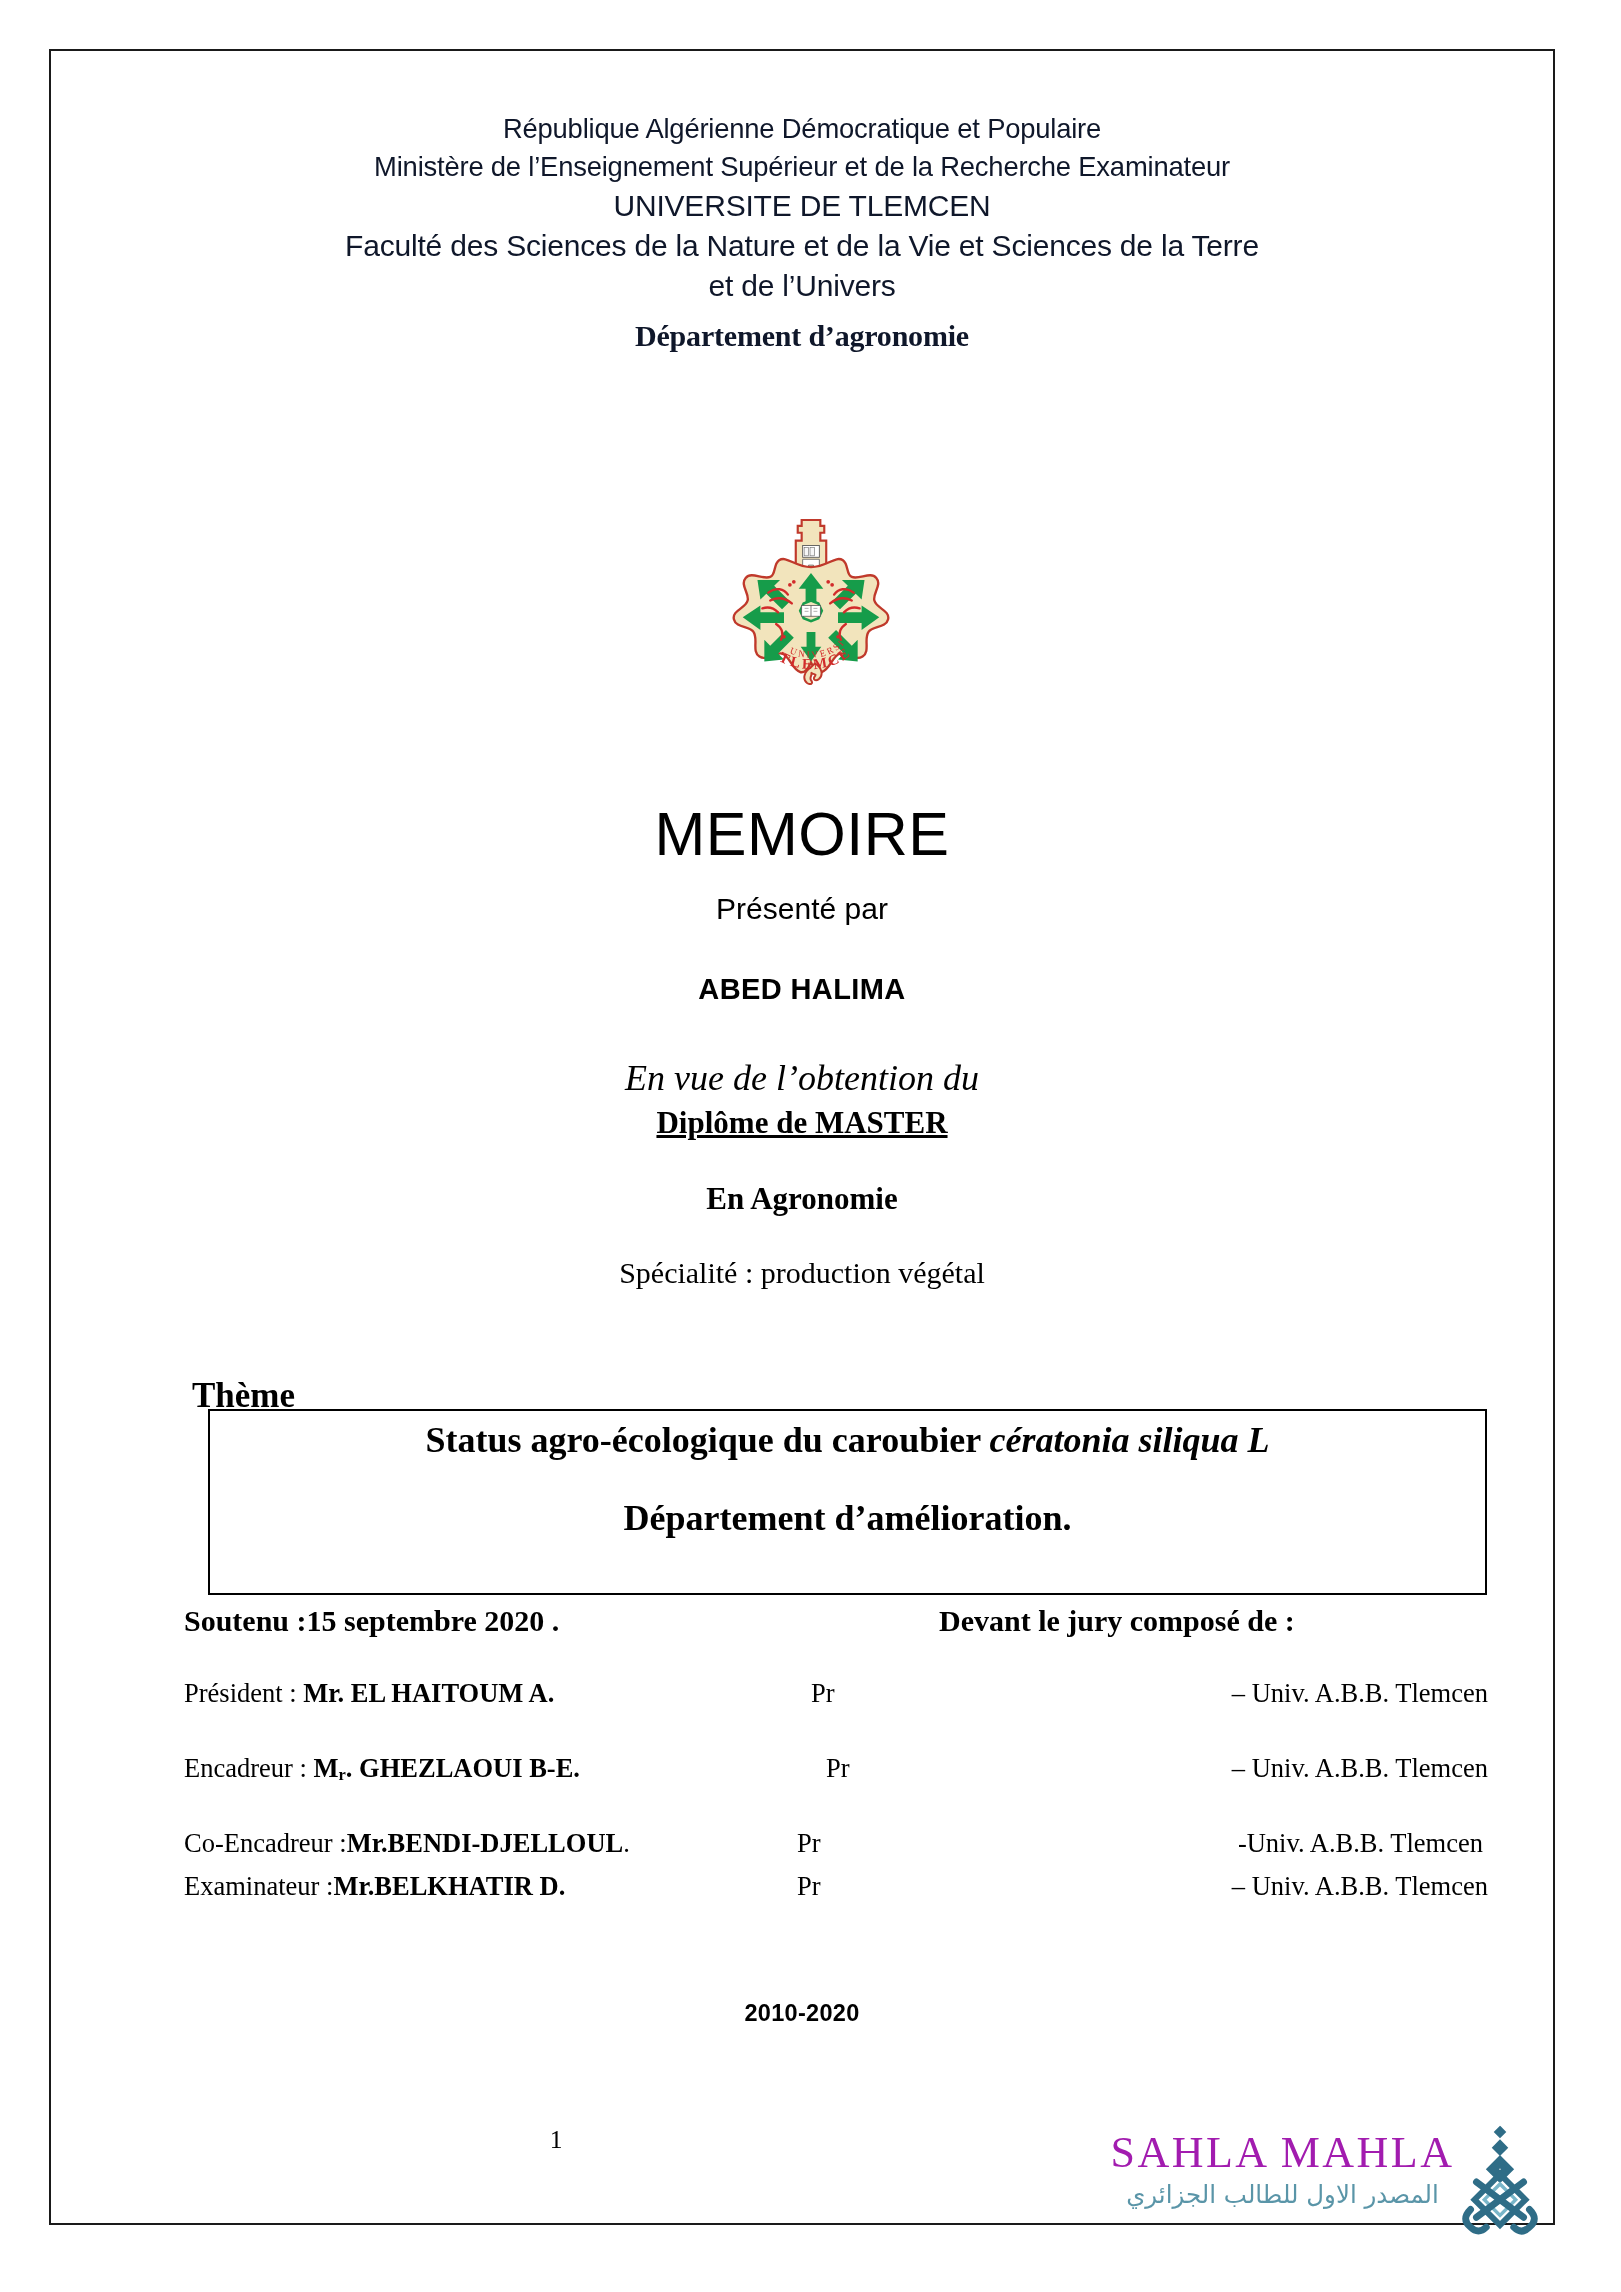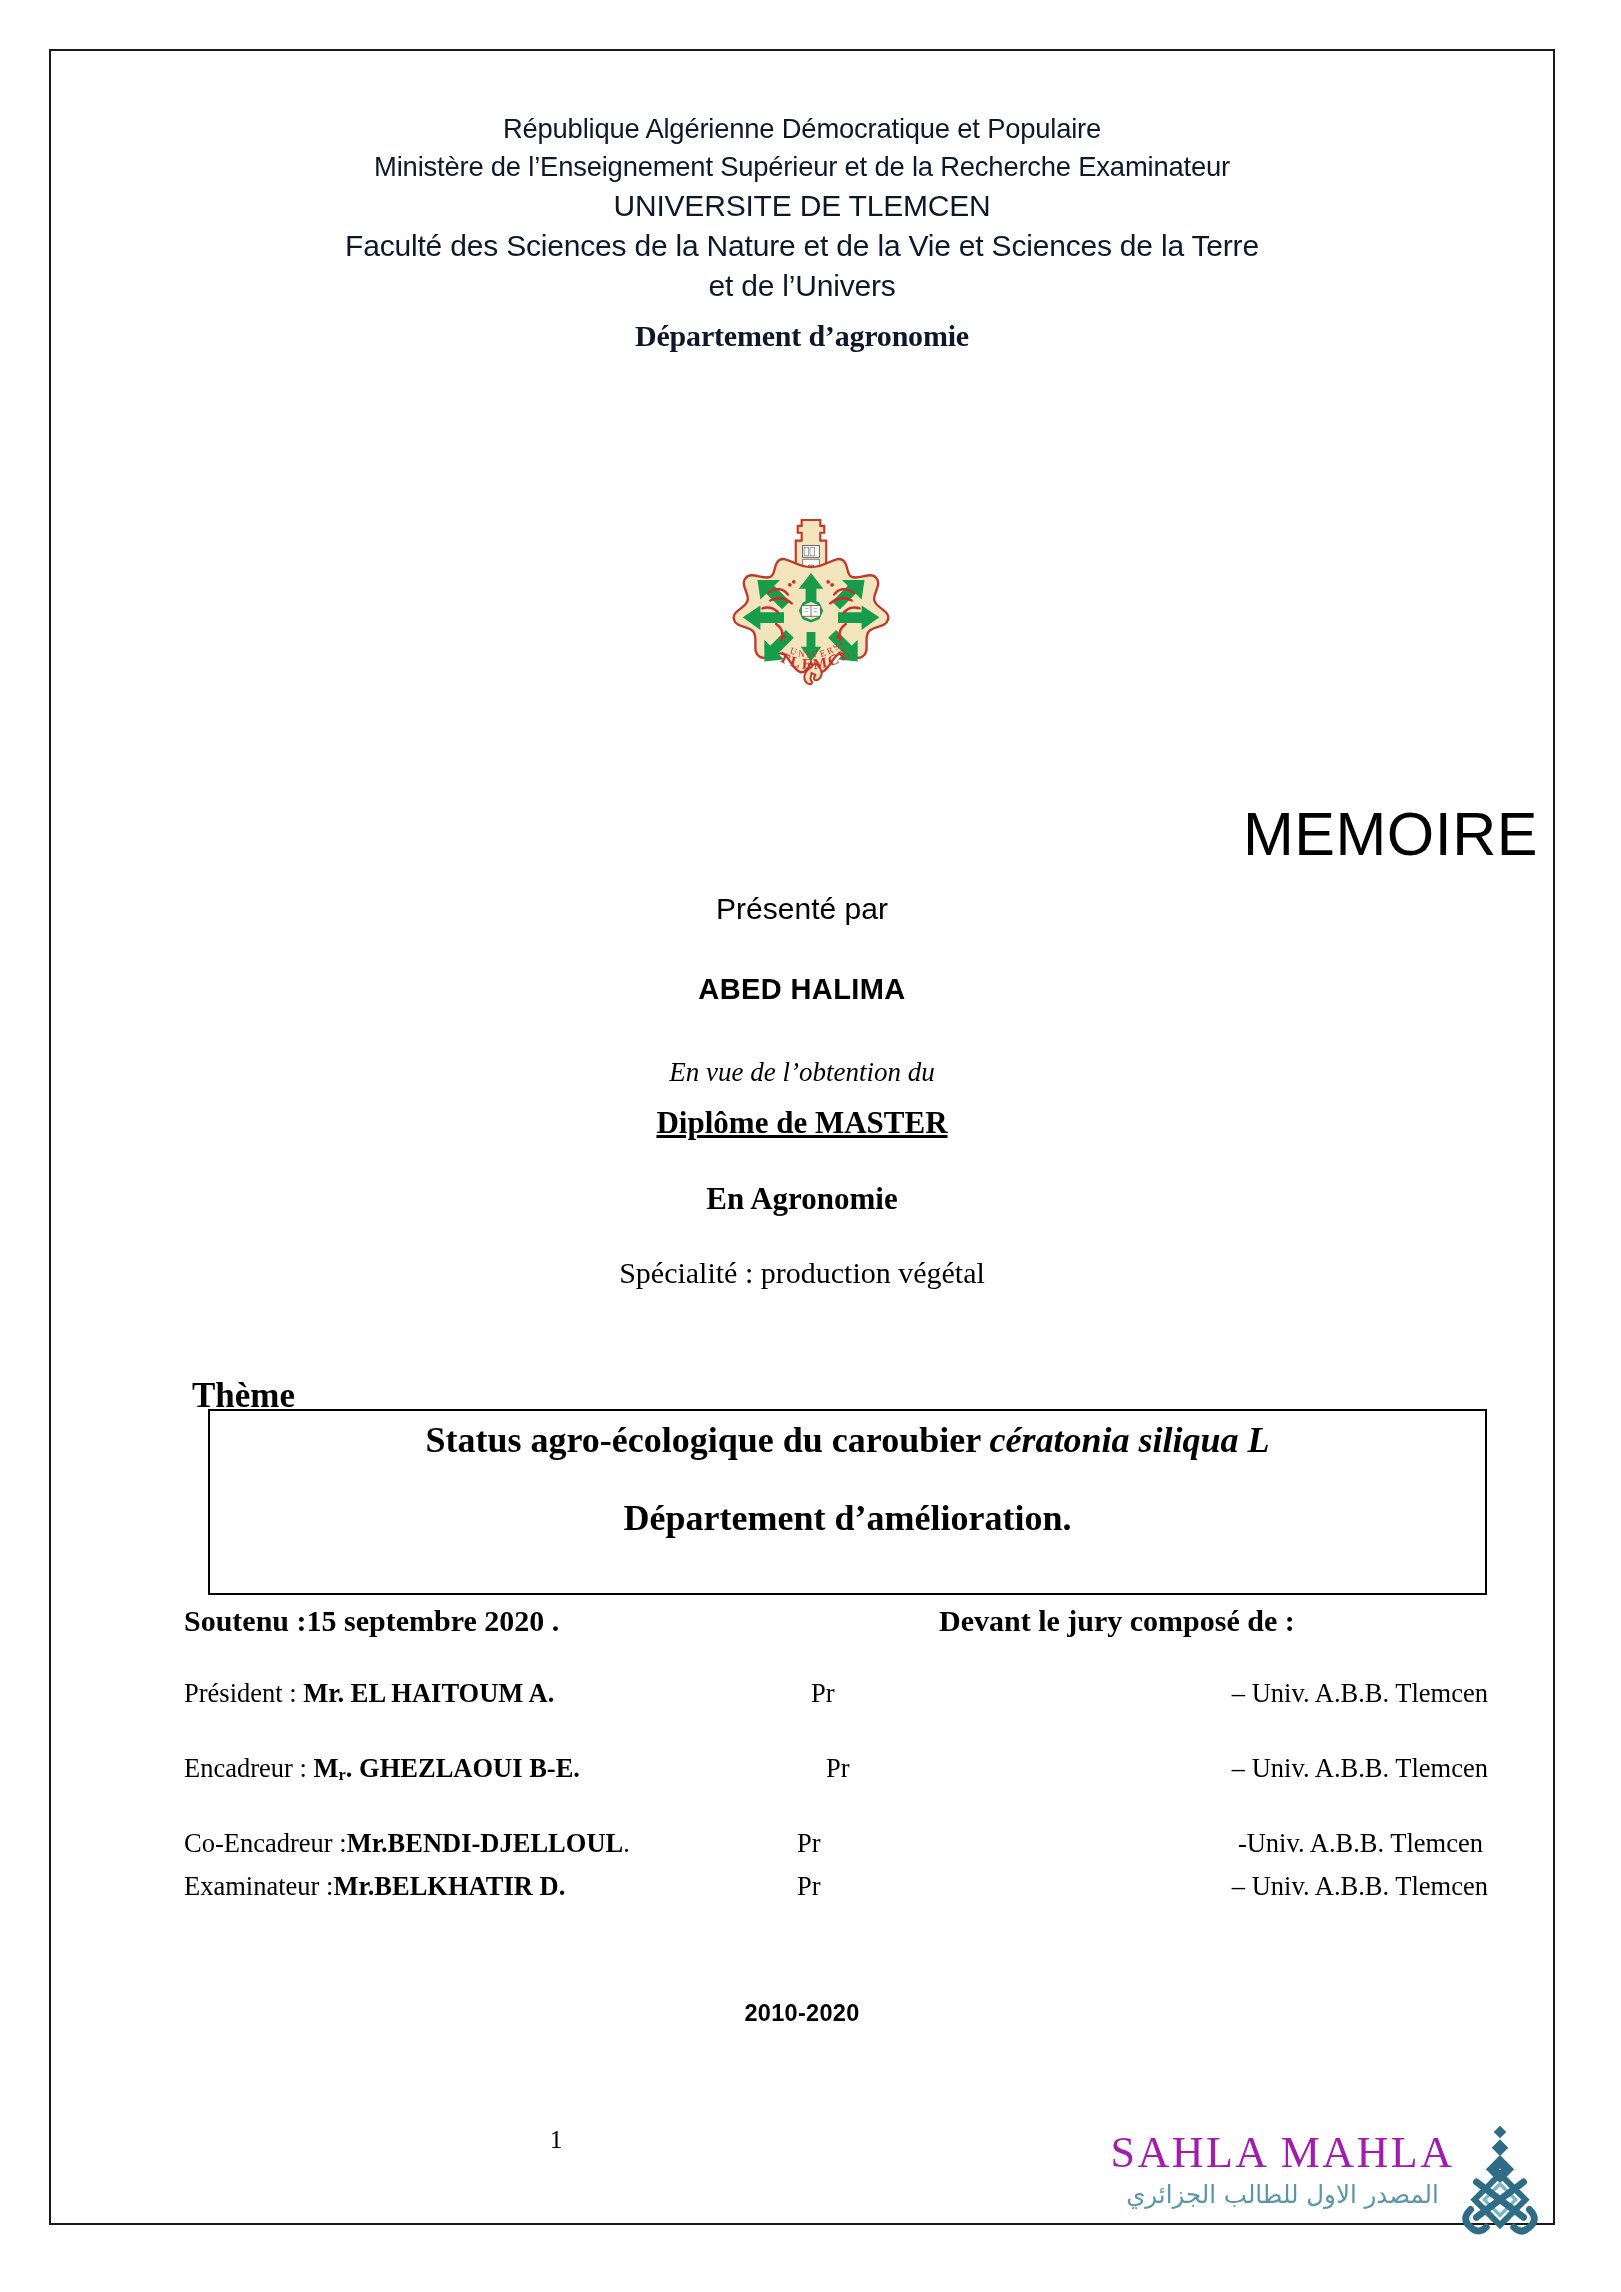--- a/index.html
+++ b/index.html
@@ -67,21 +67,21 @@
     width: 172px;
     height: 167px;
   }
 
   
   #memoire-title {
     position: absolute;
     left: 66px;
     top: 802px;
     width: 1472px;
-    text-align: right;
+    text-align: center;
     font-family: "Liberation Sans", sans-serif;
     font-size: 61px;
     line-height: 65px;
     letter-spacing: 0.5px;
   }
   #presente-par {
     position: absolute;
     left: 66px;
     top: 892px;
     width: 1472px;
@@ -100,21 +100,21 @@
     font-size: 29px;
     letter-spacing: 0.4px;
   }
   #en-vue {
     position: absolute;
     left: 66px;
     top: 1057px;
     width: 1472px;
     text-align: center;
     font-style: italic;
-    font-size: 27px;
+    font-size: 36px;
   }
   #diplome {
     position: absolute;
     left: 66px;
     top: 1105px;
     width: 1472px;
     text-align: center;
     font-weight: bold;
     font-size: 31px;
     text-decoration: underline;

